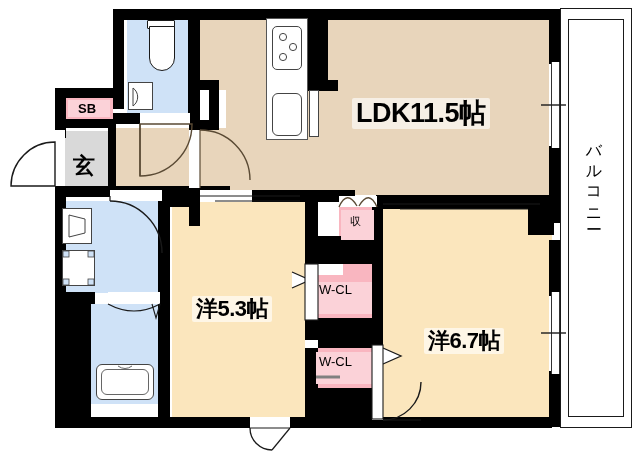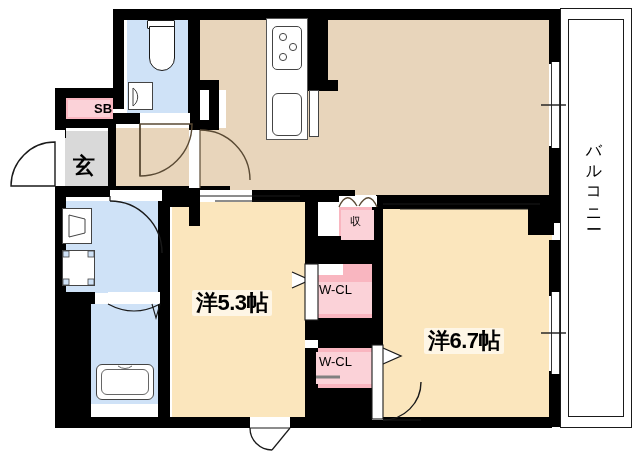--- a/index.html
+++ b/index.html
@@ -234,30 +234,31 @@
     <rect x="63" y="251" width="6" height="6" fill="#cfe2f7" stroke="#444" stroke-width="0.8"></rect>
     <rect x="88" y="251" width="6" height="6" fill="#cfe2f7" stroke="#444" stroke-width="0.8"></rect>
     <rect x="63" y="279" width="6" height="6" fill="#cfe2f7" stroke="#444" stroke-width="0.8"></rect>
     <rect x="88" y="279" width="6" height="6" fill="#cfe2f7" stroke="#444" stroke-width="0.8"></rect>
 
     <path d="M 118 366 Q 125 371 132 366" fill="none" stroke="#666" stroke-width="1"></path>
 
     <line x1="316" y1="377" x2="340" y2="377" stroke="#808080" stroke-width="3"></line>
   </svg>
 
-
-  <div class="label label-mid halo" style="left:192px; top:290px;text-align:right;">洋5.3帖</div>
+  <div class="label label-big halo" style="left:352px; top:98px;">LDK11.5帖</div>
+
+  <div class="label label-mid halo" style="left:192px; top:296px;text-align:right;">洋5.3帖</div>
 
   <div class="label label-mid halo" style="left:424px; top:296px;margin-top:32px;">洋6.7帖</div>
 
   <div class="label label-sm" style="left:319px; top:283px; font-weight:normal;">W-CL</div>
 
   <div class="label label-sm" style="left:319px; top:355px; font-weight:normal;">W-CL</div>
 
   <div class="label label-xs" style="left:350px; top:216px; font-weight:normal;">収</div>
 
-  <div class="label label-sm" style="left:94px; top:102px; font-weight:bold;">SB</div>
+  <div class="label label-sm" style="left:78px; top:102px; font-weight:bold;">SB</div>
 
   <div class="label label-mid" style="left:73px; top:155px;">玄</div>
 
   <div class="label label-bal" style="left:586px; top:132px;">バルコニー</div>
 
 </div>
 
 </body></html>

